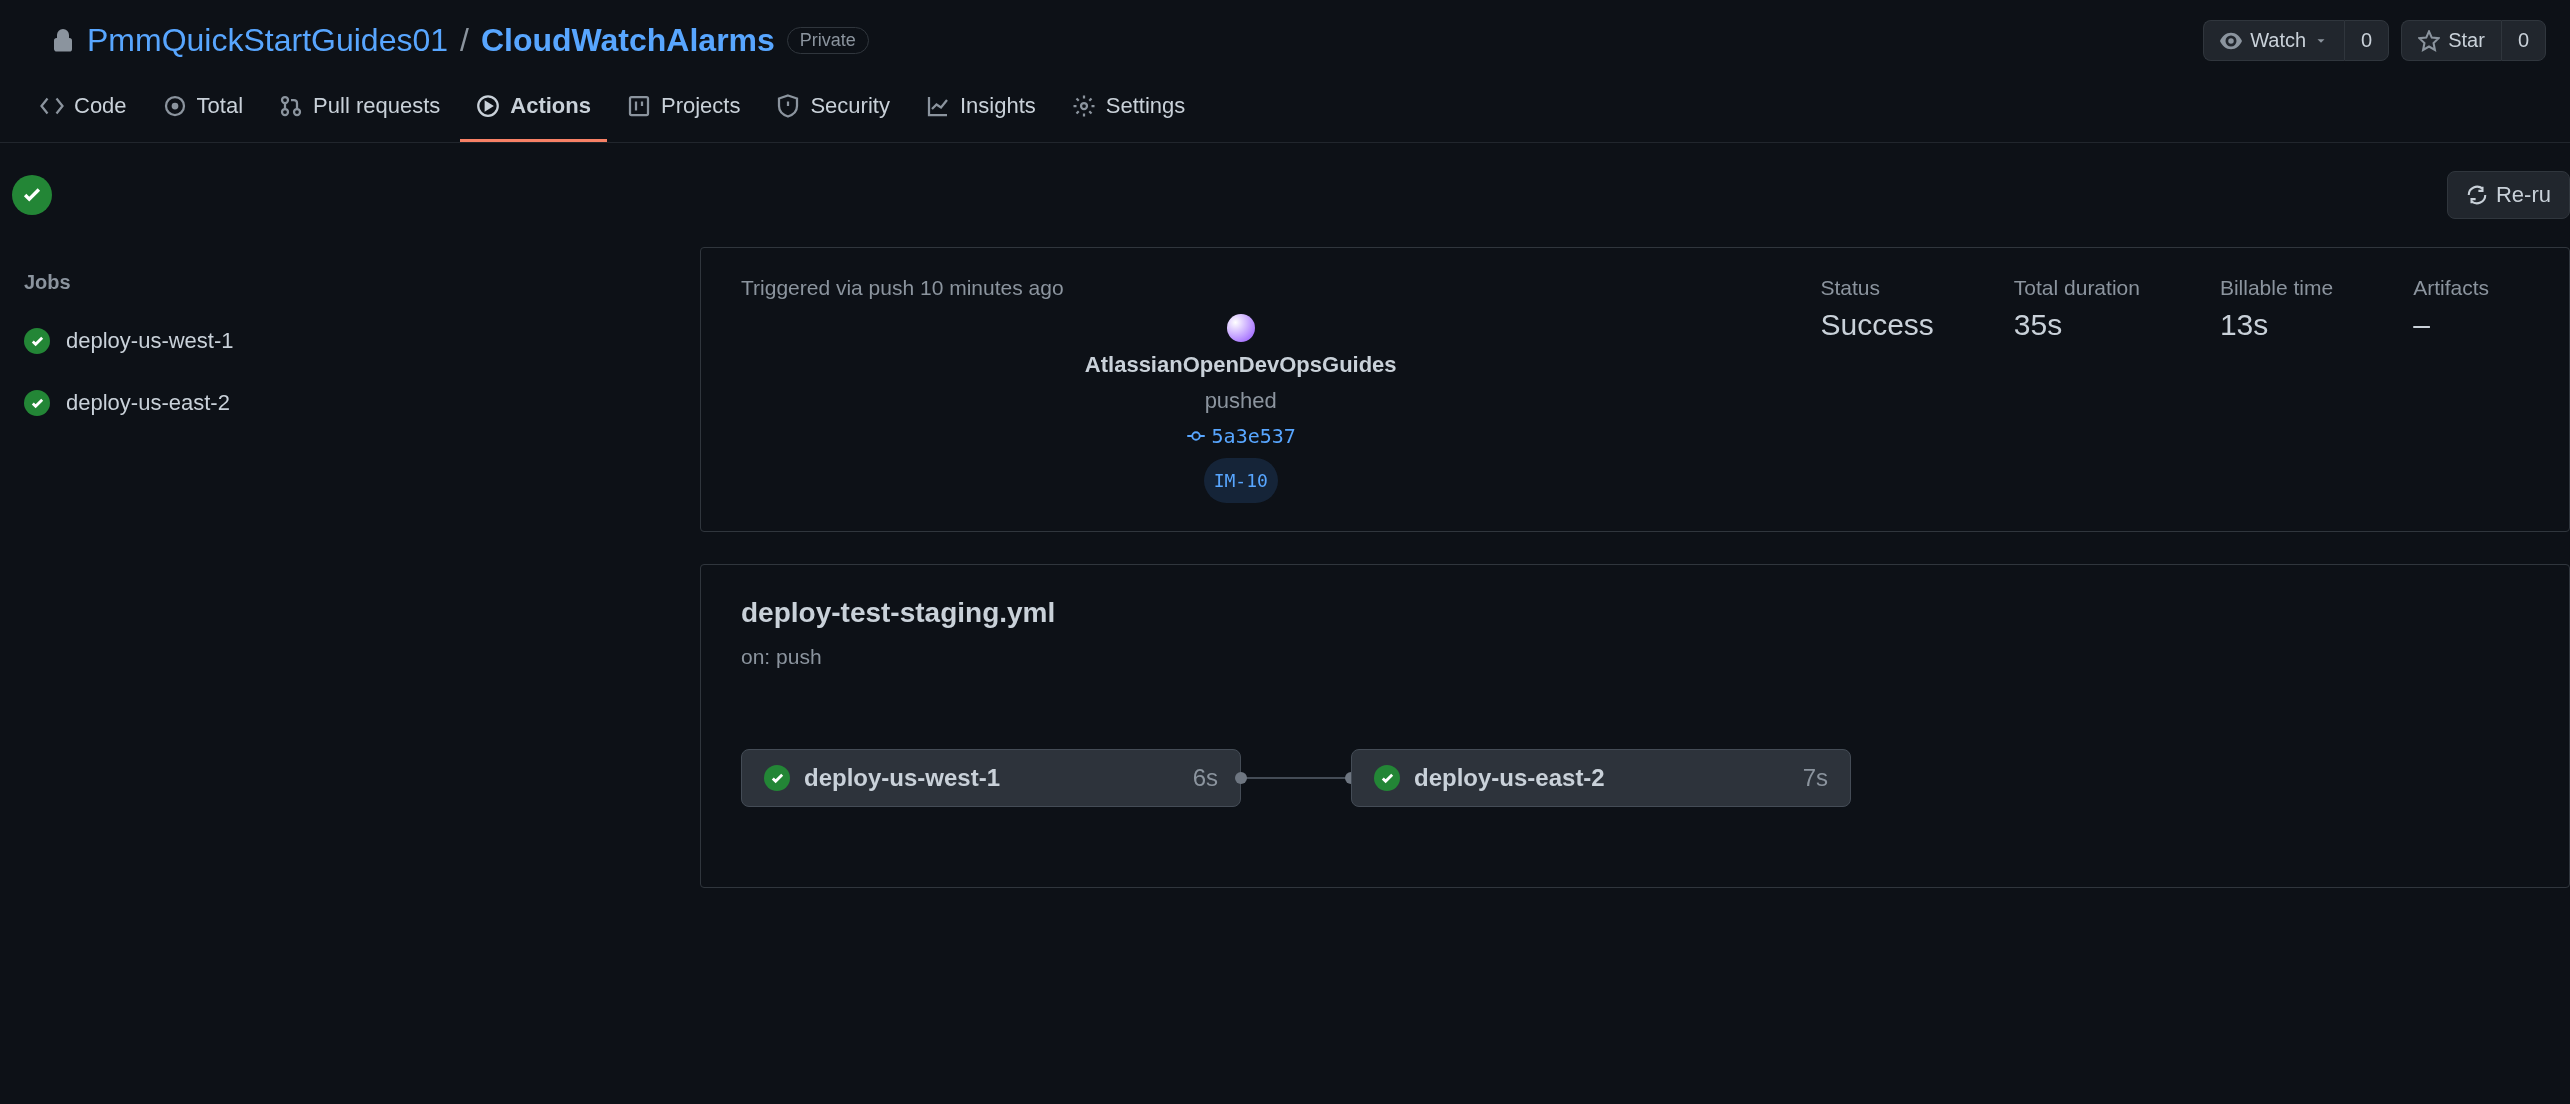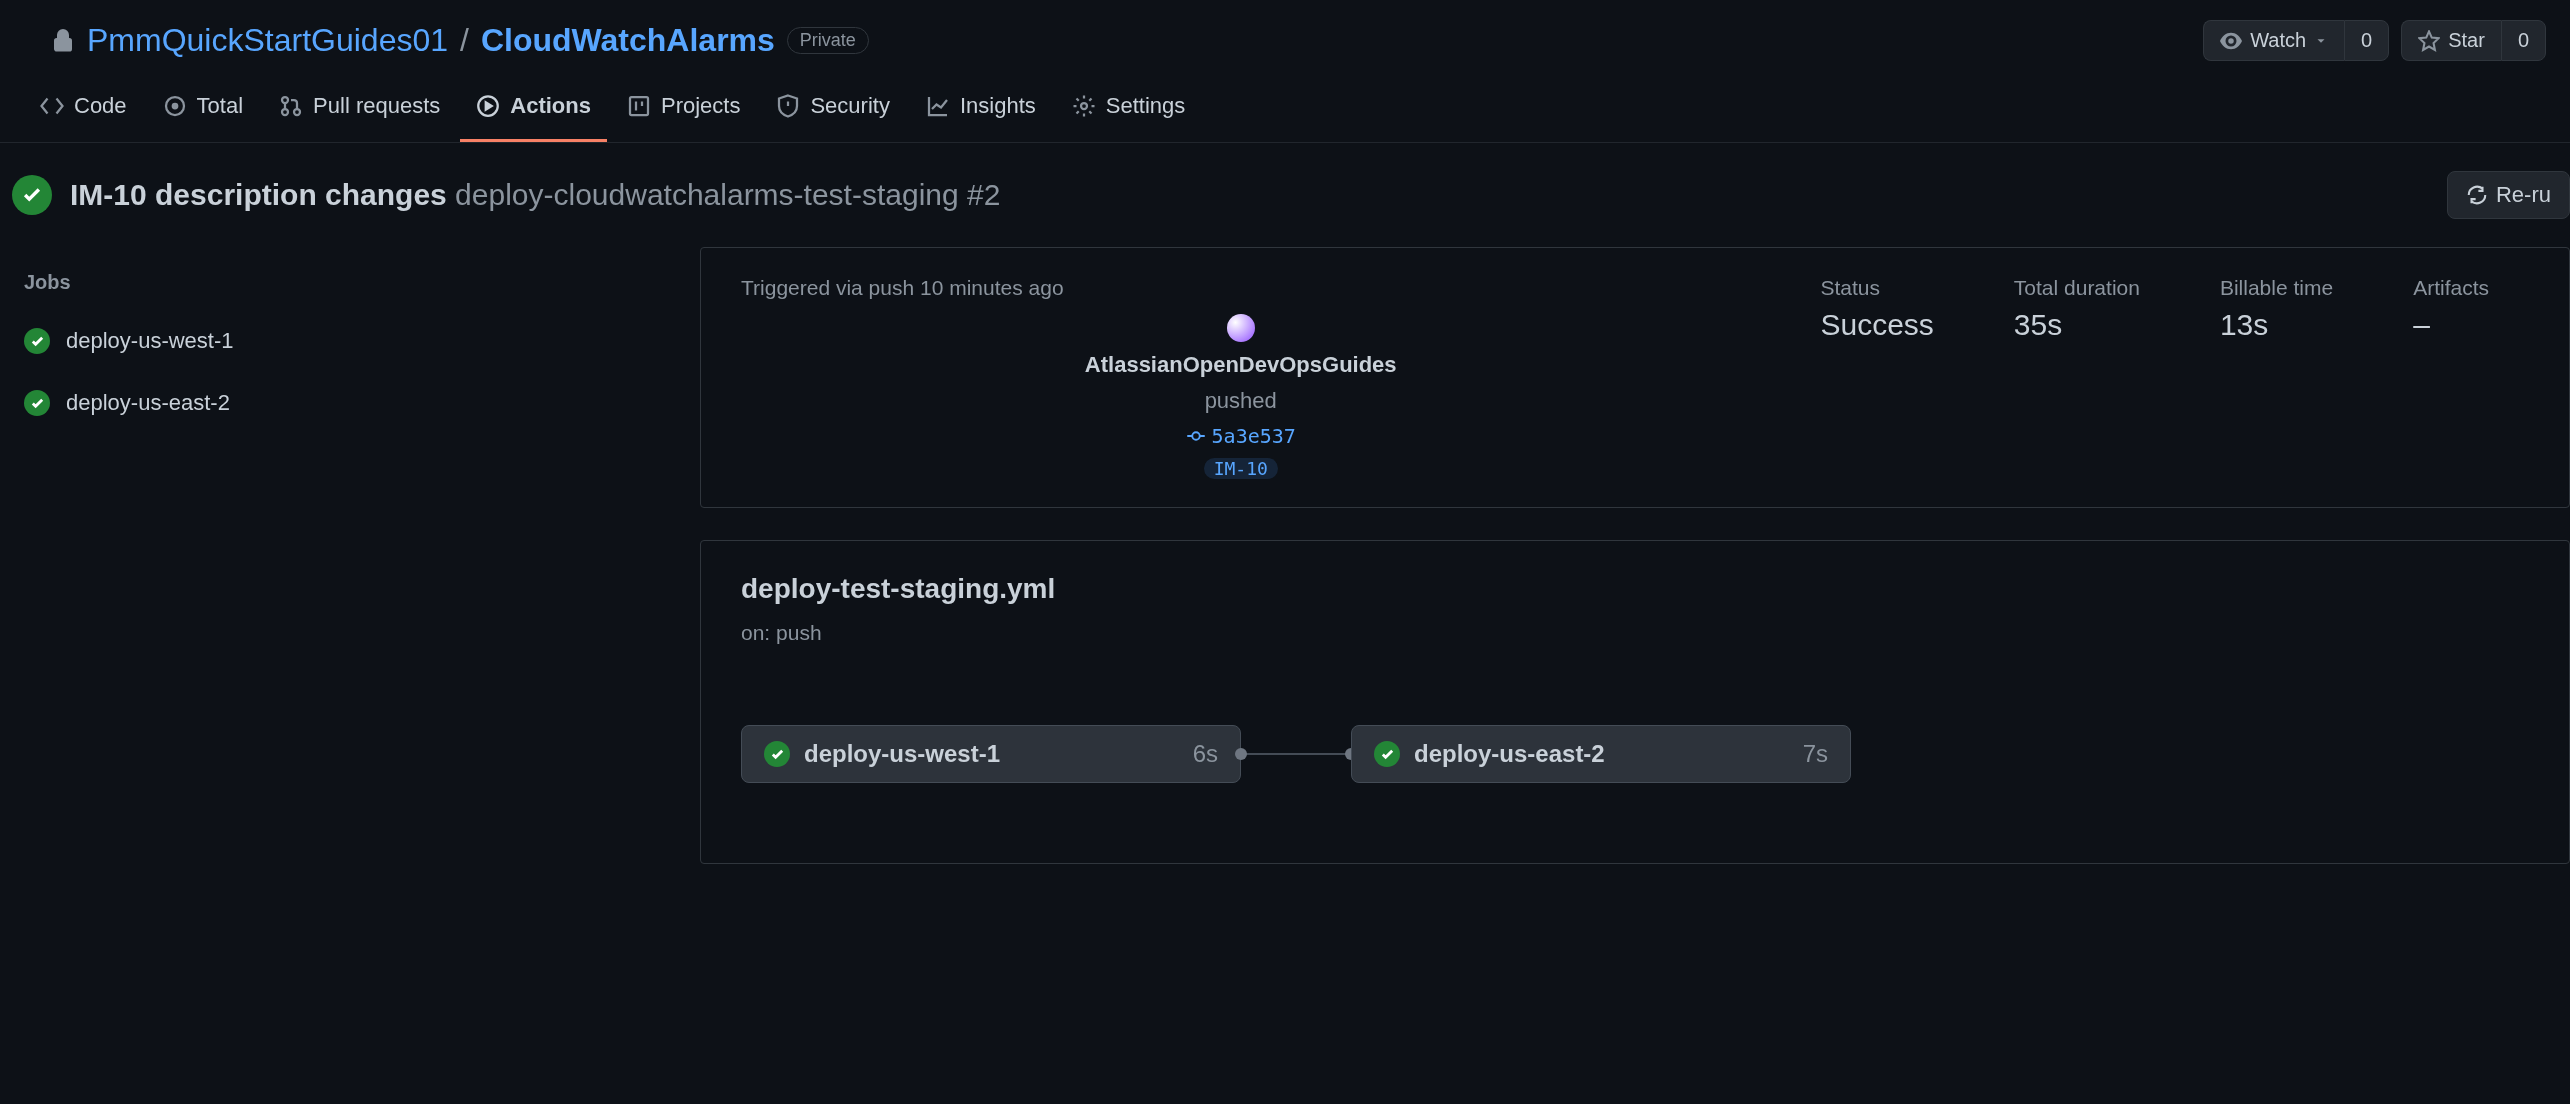--- a/index.html
+++ b/index.html
@@ -159,21 +159,21 @@
     .pushed-text { color: #8b949e; }
     .commit-sha {
       display: inline-flex; align-items: center; gap: 6px;
       color: #58a6ff; font-family: monospace; font-size: 20px;
     }
     .issue-badge {
       display: inline-block;
       background: rgba(68, 147, 248, 0.15);
       color: #58a6ff;
       font-family: monospace;
-      padding: 0 10px;
+      padding: 12px 10px;
       border-radius: 24px;
       font-size: 18px;
     }
 
     .workflow-card { padding: 32px 40px 80px 40px; }
     .workflow-title { font-size: 28px; font-weight: 600; margin-bottom: 16px; }
     .workflow-on { color: #8b949e; font-size: 21px; margin-bottom: 80px; }
     .jobs-graph { display: flex; align-items: center; gap: 0; }
     .job-node {
       display: flex;
@@ -301,24 +301,20 @@
   </div>
 </div>
 
 <div class="title-bar">
   <div class="title-left">
     <div class="check-icon-large">
       <svg viewBox="0 0 16 16" fill="none" stroke="currentColor" stroke-width="2.5">
           <path d="M3 8l3 3 7-7"></path>
         </svg>
     </div>
-    <h1>
-      <span>IM-10 description changes</span>
-      <span class="workflow">deploy-cloudwatchalarms-test-staging #2</span>
-    </h1>
   </div>
   <button class="rerun-btn">
     <svg viewBox="0 0 16 16" fill="none" stroke="currentColor" stroke-width="1.5" style="width:22px;height:22px">
         <path d="M2 8a6 6 0 0110-4.5M14 8a6 6 0 01-10 4.5M12 2v3h-3M4 14v-3h3"></path>
       </svg>
     <span>Re-ru</span>
   </button>
 </div>
 
 <div class="content">

